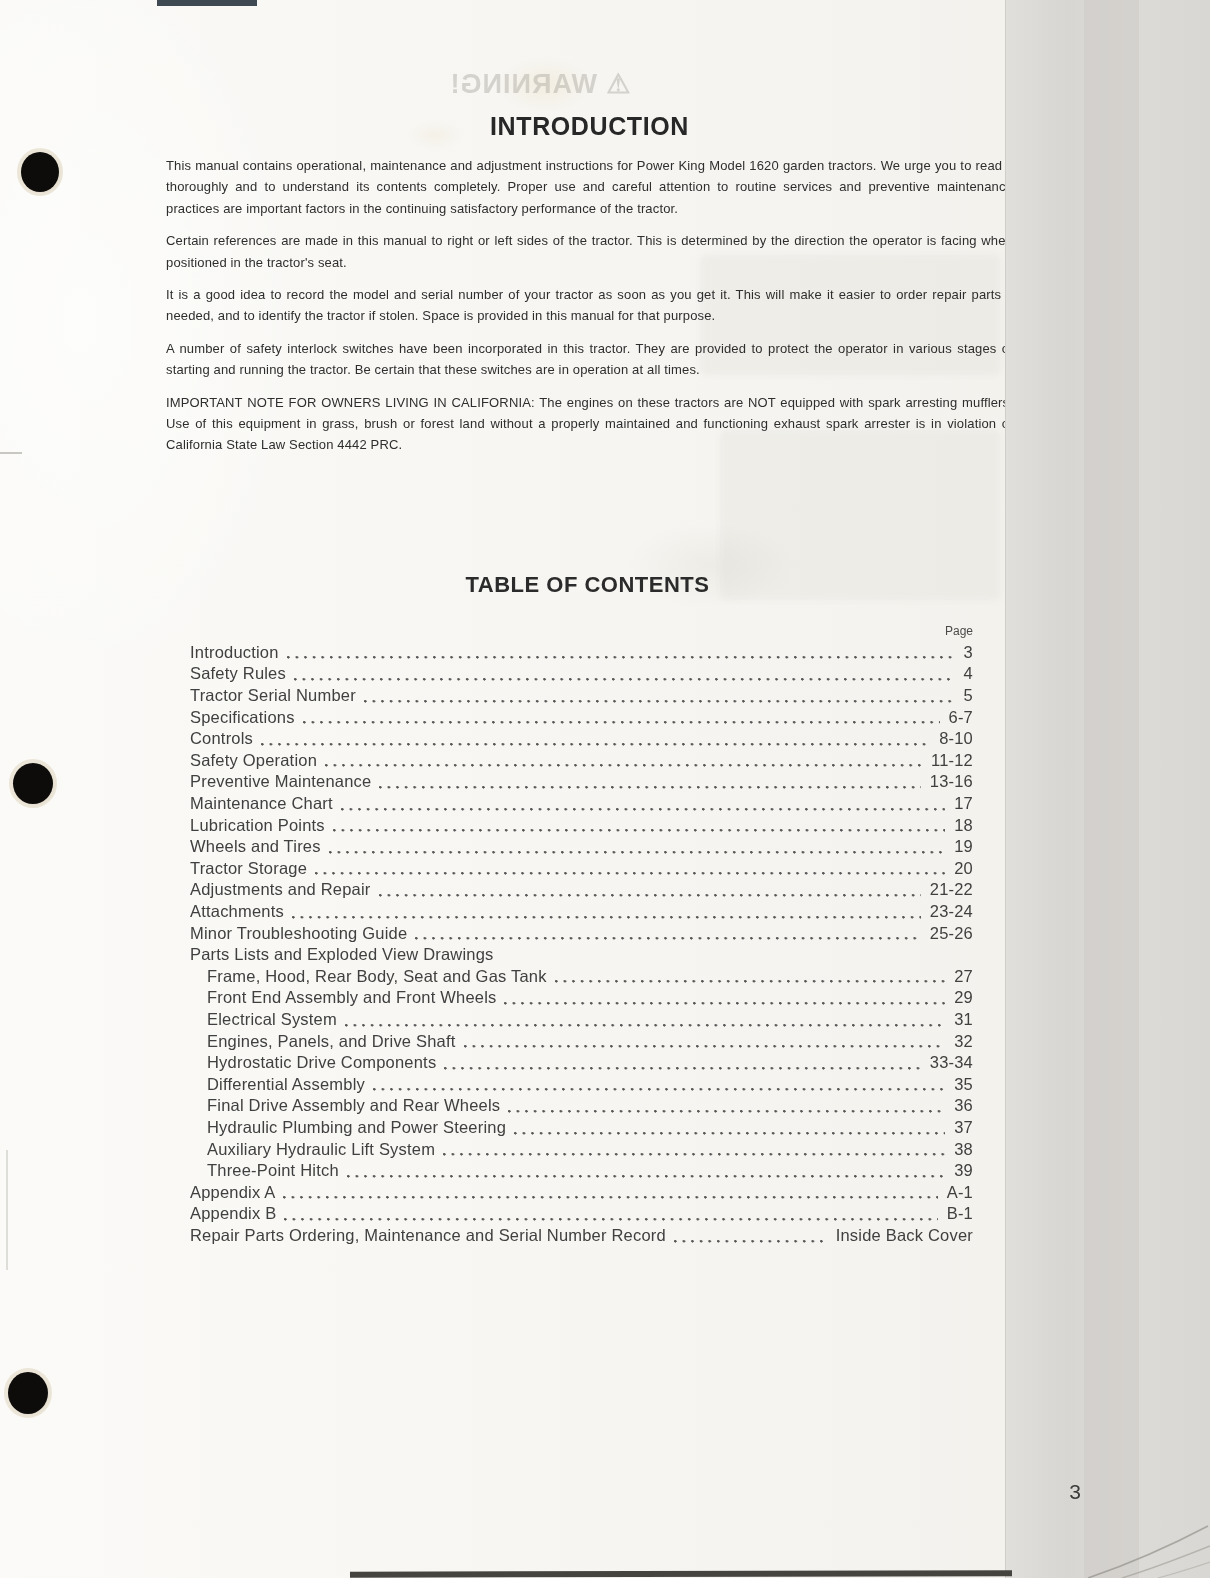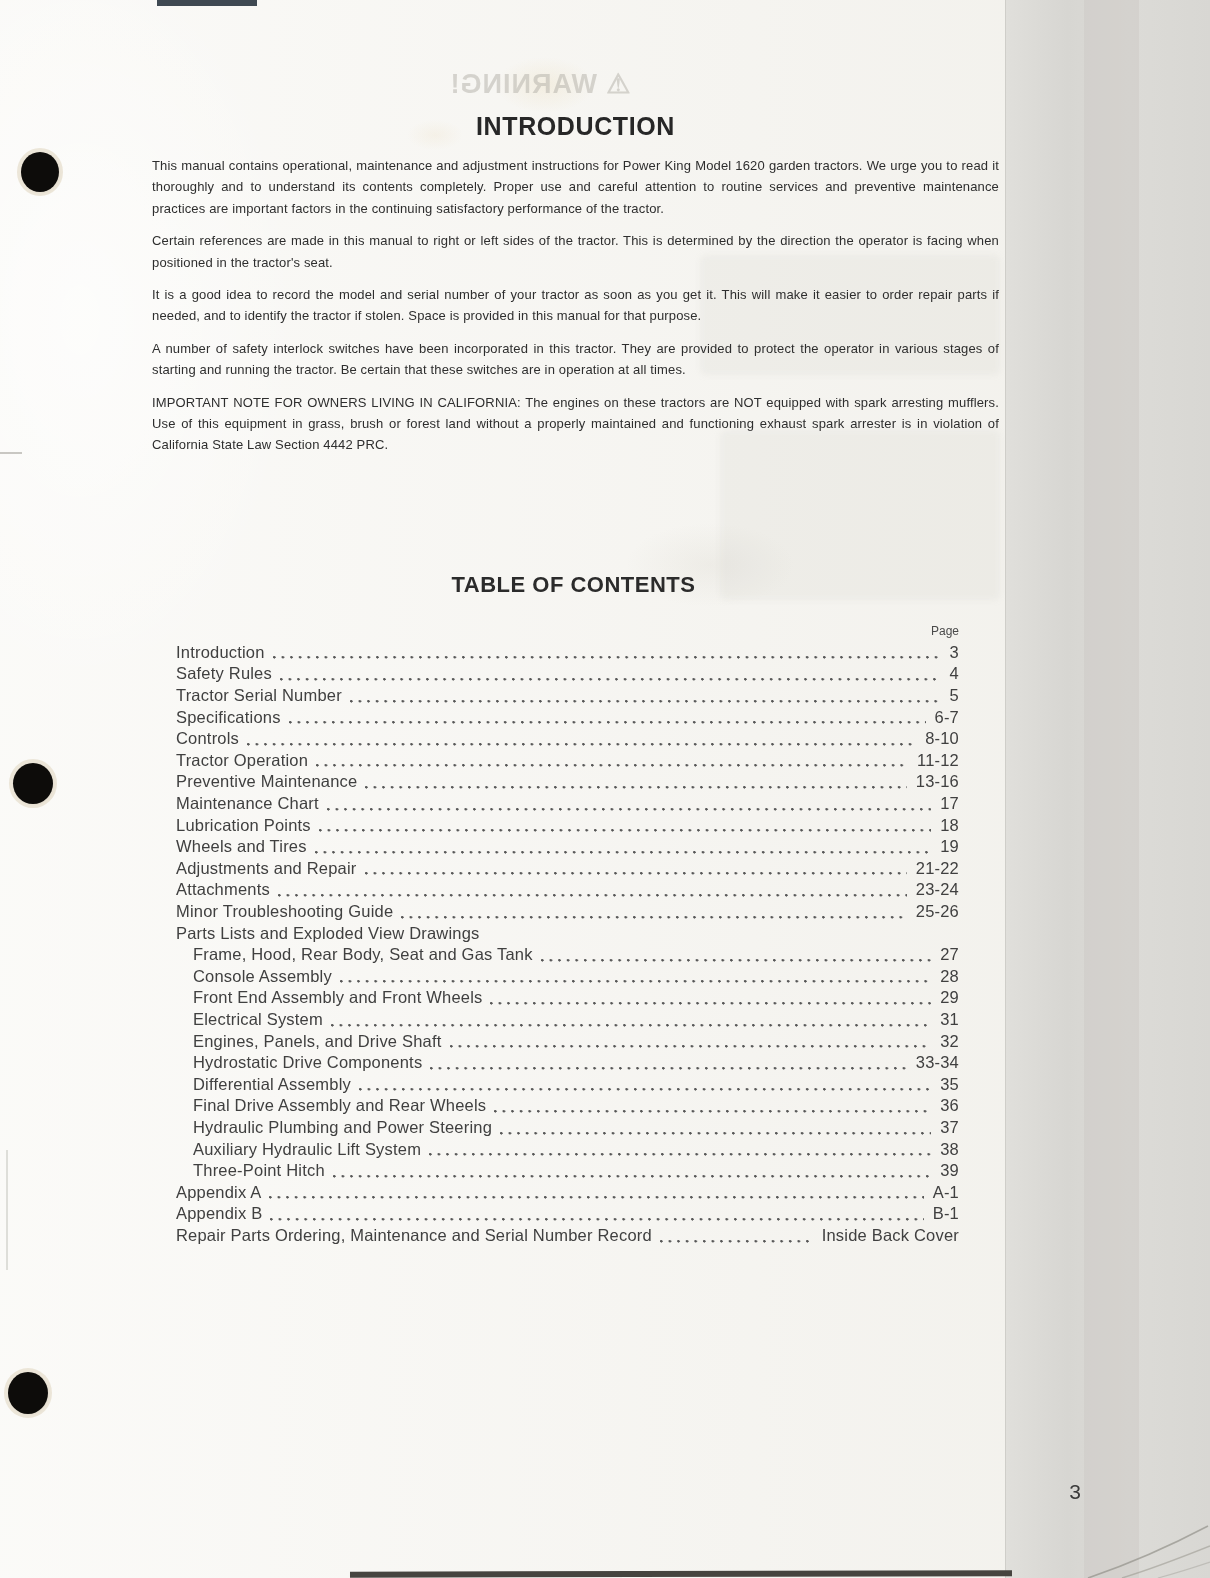--- a/index.html
+++ b/index.html
@@ -50,21 +50,21 @@
   .hole-2{left:13px;top:763px;width:40px;height:41px;}
   .hole-3{left:8px;top:1372px;width:40px;height:42px;}
   
   .top-mark{position:absolute;left:157px;top:0;width:100px;height:6px;background:#2a3540;opacity:.9;}
   .bottom-bar{position:absolute;left:350px;top:1571px;width:662px;height:6px;background:#46443f;transform:rotate(-0.12deg);}
   .scratch-1{position:absolute;left:0;top:452px;width:22px;height:2px;background:rgba(150,148,140,.5);}
   .scratch-2{position:absolute;left:6px;top:1150px;width:2px;height:120px;background:rgba(170,168,160,.35);}
   .curl{position:absolute;right:0;bottom:0;width:170px;height:90px;}
   
   .content{
-    position:absolute;left:152px;top:0;width:847px;
+    position:absolute;left:166px;top:0;width:847px;
     color:#2d2d2d;
   }
   h1.title{
     margin:112px 0 14px 0;text-align:center;
     font-size:25px;font-weight:bold;letter-spacing:.6px;color:#272727;
   }
   p.body-par{
     margin:0 0 11px 0;
     font-size:13px;line-height:21.4px;letter-spacing:.15px;
     text-align:justify;color:#2e2e2e;
@@ -144,21 +144,21 @@
     <span class="toc-page">6-7</span>
   </div>
 
   <div class="toc-row">
     <span class="toc-label">Controls</span>
     <span class="leader"></span>
     <span class="toc-page">8-10</span>
   </div>
 
   <div class="toc-row">
-    <span class="toc-label">Tractor Operation</span>
+    <span class="toc-label">Safety Operation</span>
     <span class="leader"></span>
     <span class="toc-page">11-12</span>
   </div>
 
   <div class="toc-row">
     <span class="toc-label">Preventive Maintenance</span>
     <span class="leader"></span>
     <span class="toc-page">13-16</span>
   </div>
 
@@ -173,20 +173,25 @@
     <span class="leader"></span>
     <span class="toc-page">18</span>
   </div>
 
   <div class="toc-row">
     <span class="toc-label">Wheels and Tires</span>
     <span class="leader"></span>
     <span class="toc-page">19</span>
   </div>
 
+  <div class="toc-row">
+    <span class="toc-label">Tractor Storage</span>
+    <span class="leader"></span>
+    <span class="toc-page">20</span>
+  </div>
 
   <div class="toc-row">
     <span class="toc-label">Adjustments and Repair</span>
     <span class="leader"></span>
     <span class="toc-page">21-22</span>
   </div>
 
   <div class="toc-row">
     <span class="toc-label">Attachments</span>
     <span class="leader"></span>
@@ -204,25 +209,20 @@
     <span class="leader"></span>
     <span class="toc-page"></span>
   </div>
 
   <div class="toc-row indent">
     <span class="toc-label">Frame, Hood, Rear Body, Seat and Gas Tank</span>
     <span class="leader"></span>
     <span class="toc-page">27</span>
   </div>
 
-  <div class="toc-row indent">
-    <span class="toc-label">Console Assembly</span>
-    <span class="leader"></span>
-    <span class="toc-page">28</span>
-  </div>
 
   <div class="toc-row indent">
     <span class="toc-label">Front End Assembly and Front Wheels</span>
     <span class="leader"></span>
     <span class="toc-page">29</span>
   </div>
 
 
   <div class="toc-row indent">
     <span class="toc-label">Electrical System</span>

